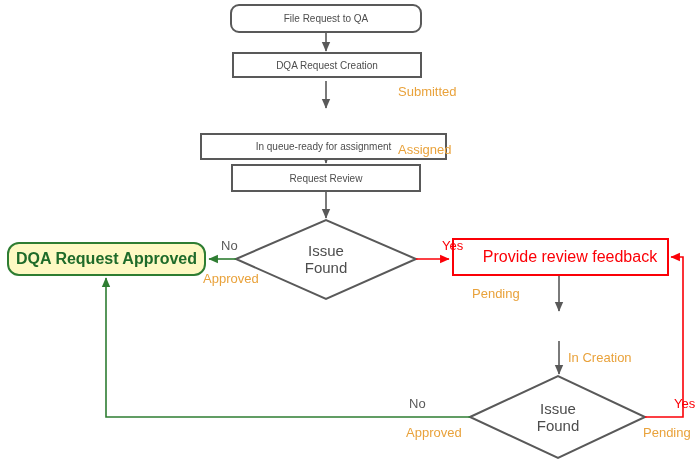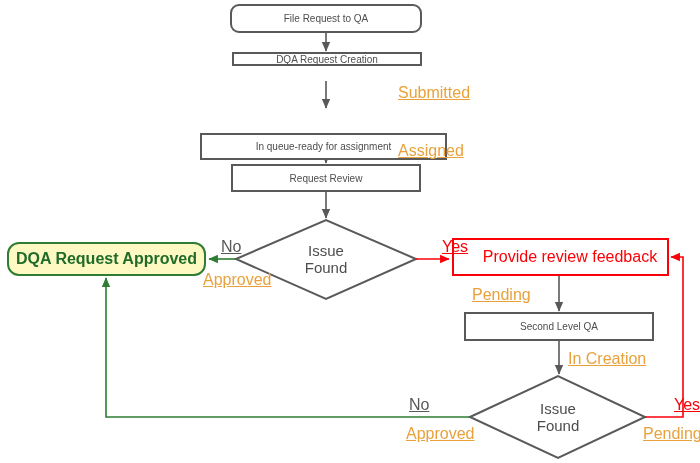--- a/index.html
+++ b/index.html
@@ -65,23 +65,22 @@
     flex-direction: column;
     align-items: center;
     justify-content: center;
     color: #4d4d4d;
     font-size: 15px;
     line-height: 1.15;
     text-align: left;
   }
   .edge-label {
     position: absolute;
-    font-size: 16px;
+    font-size: 13px;
     white-space: nowrap;
-    text-decoration: underline;
   }
   .lbl-status {
     color: #e9a23b;
   }
   .lbl-no-gray {
     color: #595959;
   }
   .lbl-yes-red {
     color: #fb0007;
     margin-left: 28px;
@@ -127,21 +126,21 @@
 
     <path d="M470,417 L106,417 L106,278" fill="none" stroke="#2e7d32" stroke-width="1.6" marker-end="url(#arrow-green)"></path>
 
     <path d="M645,417 L683,417 L683,257 L671,257" fill="none" stroke="#fb0007" stroke-width="1.6" marker-end="url(#arrow-red)"></path>
   </svg>
 
   <div class="node proc round" style="left:230px; top:4px; width:192px; height:29px;">
     <span>File Request to QA</span>
   </div>
 
-  <div class="node proc" style="left:232px; top:52px; width:190px; height:14px;">
+  <div class="node proc" style="left:232px; top:52px; width:190px; height:26px;">
     <span>DQA Request Creation</span>
   </div>
 
   <div class="node proc" style="left:200px; top:109px; width:247px; height:27px;margin-top:24px;">
     <span>In queue-ready for assignment</span>
   </div>
 
   <div class="node proc" style="left:231px; top:164px; width:190px; height:28px;">
     <span>Request Review</span>
   </div>
@@ -152,23 +151,20 @@
   </div>
 
   <div class="node approved-node" style="left:7px; top:242px; width:199px; height:34px;">
     <span>DQA Request Approved</span>
   </div>
 
   <div class="node feedback-node" style="left:452px; top:238px; width:217px; height:38px;padding-left:19px;">
     <span>Provide review feedback</span>
   </div>
 
-  <div class="node proc" style="left:464px; top:312px; width:190px; height:29px;">
-    <span>Second Level QA</span>
-  </div>
 
   <div class="diamond-label" style="left:508px; top:396px; width:100px; height:42px;">
     <span>Issue</span>
     <span>Found</span>
   </div>
 
   <div class="edge-label lbl-status" style="left:398px; top:84px;">Submitted</div>
 
   <div class="edge-label lbl-status" style="left:398px; top:142px;">Assigned</div>
 

